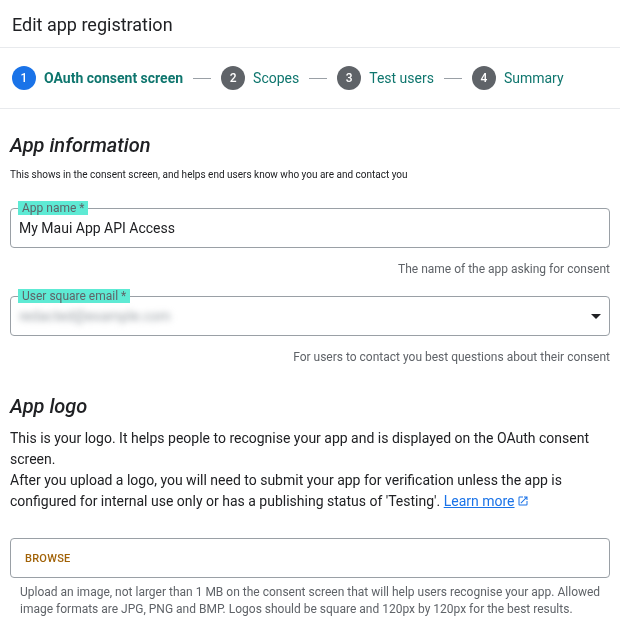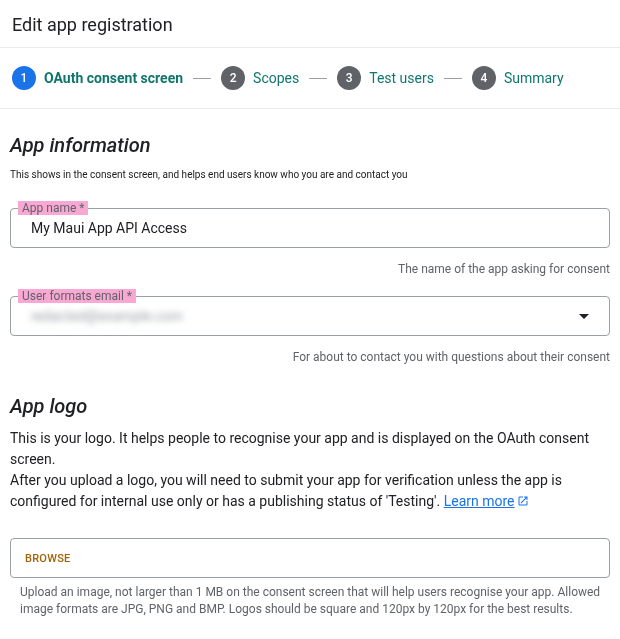--- a/index.html
+++ b/index.html
@@ -76,27 +76,27 @@
   .field {
     position: relative;
     margin-bottom: 8px;
   }
   .field-outline {
     border: 1px solid #9aa0a6;
     border-radius: 4px;
     height: 40px;
     display: flex;
     align-items: center;
-    padding: 0 20px;
+    padding: 0 8px;
   }
   .field-label {
     position: absolute;
     top: -7px;
     left: 8px;
-    background: #f9a8d4;
+    background: #5eead4;
     padding: 0 4px;
     font-size: 12px;
     color: #5f6368;
   }
   .field-input {
     border: none;
     outline: none;
     width: 100%;
     font-size: 14px;
     font-family: inherit;
@@ -201,27 +201,27 @@
 
   <div class="field">
     <span class="field-label">App name *</span>
     <div class="field-outline">
       <input class="field-input" type="text" value="My Maui App API Access" style="">
     </div>
   </div>
   <div class="field-helper">The name of the app asking for consent</div>
 
   <div class="field">
-    <span class="field-label">User formats email *</span>
+    <span class="field-label">User square email *</span>
     <div class="field-outline dropdown-outline">
       <span class="blurred">redacted@example.com</span>
       <span class="caret"></span>
     </div>
   </div>
-  <div class="field-helper" style="margin-bottom:30px">For about to contact you with questions about their consent</div>
+  <div class="field-helper" style="margin-bottom:30px">For users to contact you best questions about their consent</div>
 
   <div class="section-title">App logo</div>
   <div style="font-size:14px; line-height:1.5;">
     <span>This is your logo. It helps people to recognise your app and is displayed on the OAuth consent screen.</span><br>
     <span>After you upload a logo, you will need to submit your app for verification unless the app is configured for internal use only or has a publishing status of 'Testing'. </span><a class="link"><span>Learn more</span><svg class="ext-icon" viewBox="0 0 24 24" fill="#1a73e8">
           <path d="M14 3v2h3.59L7.05 15.54l1.41 1.41L19 6.41V10h2V3h-7zM19 19H5V5h7V3H5a2 2 0 0 0-2 2v14a2 2 0 0 0 2 2h14a2 2 0 0 0 2-2v-7h-2v7z"></path>
         </svg></a>
   </div>
 
   <div class="upload-box">

